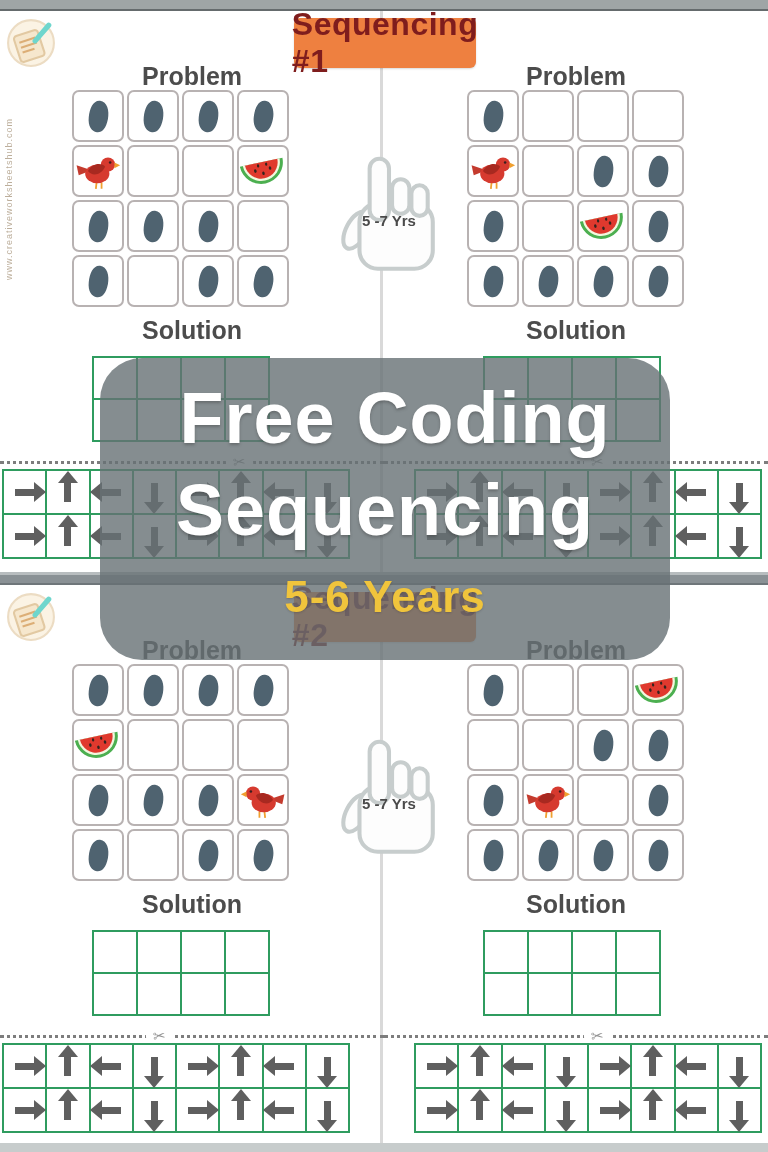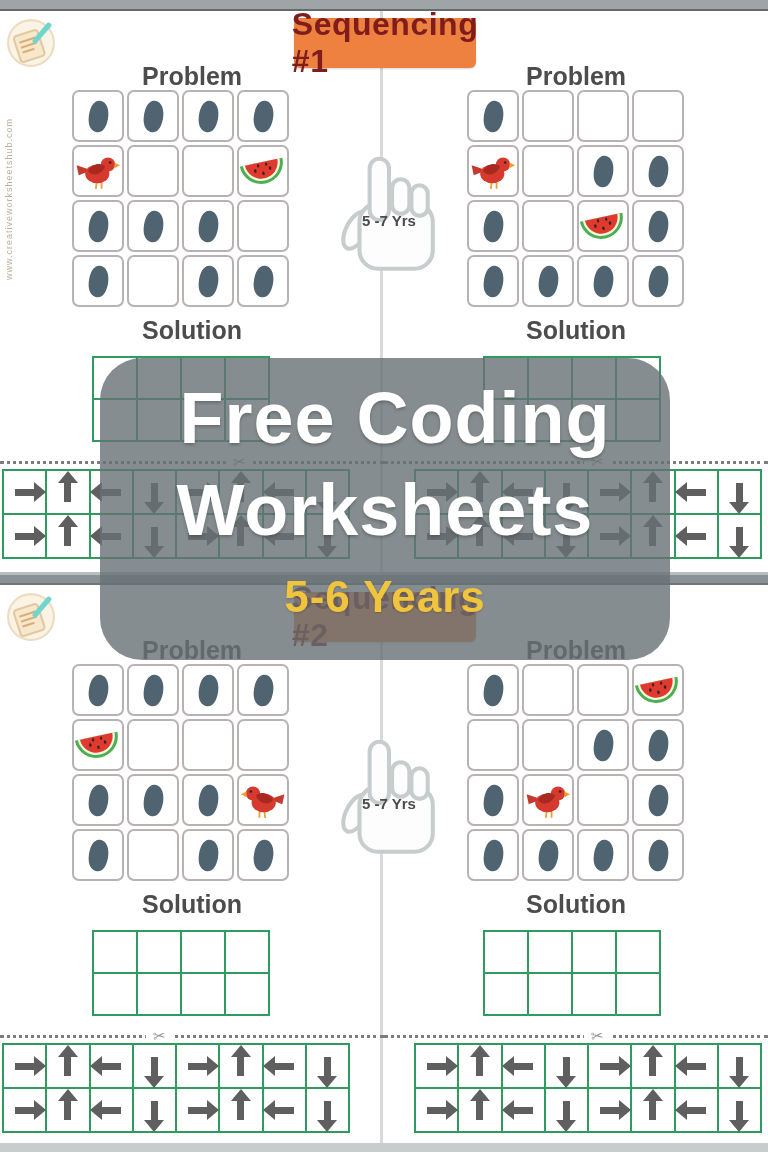--- a/index.html
+++ b/index.html
@@ -808,15 +808,15 @@
         <line x1="14" y1="26" x2="30" y2="26" stroke="#dcae76" stroke-width="2"></line>
         <line x1="14" y1="31" x2="26" y2="31" stroke="#dcae76" stroke-width="2"></line>
       </g>
       <line x1="28" y1="22" x2="41" y2="7" stroke="#6fd6cd" stroke-width="5" stroke-linecap="round"></line>
     </svg>
   </div>
 </div>
 
 <div class="abs overlay">
   <div class="ov-title first">Free Coding</div>
-  <div class="ov-title">Worksheets</div>
+  <div class="ov-title">Sequencing</div>
   <div class="ov-sub">5-6 Years</div>
 </div>
 
 </body></html>

